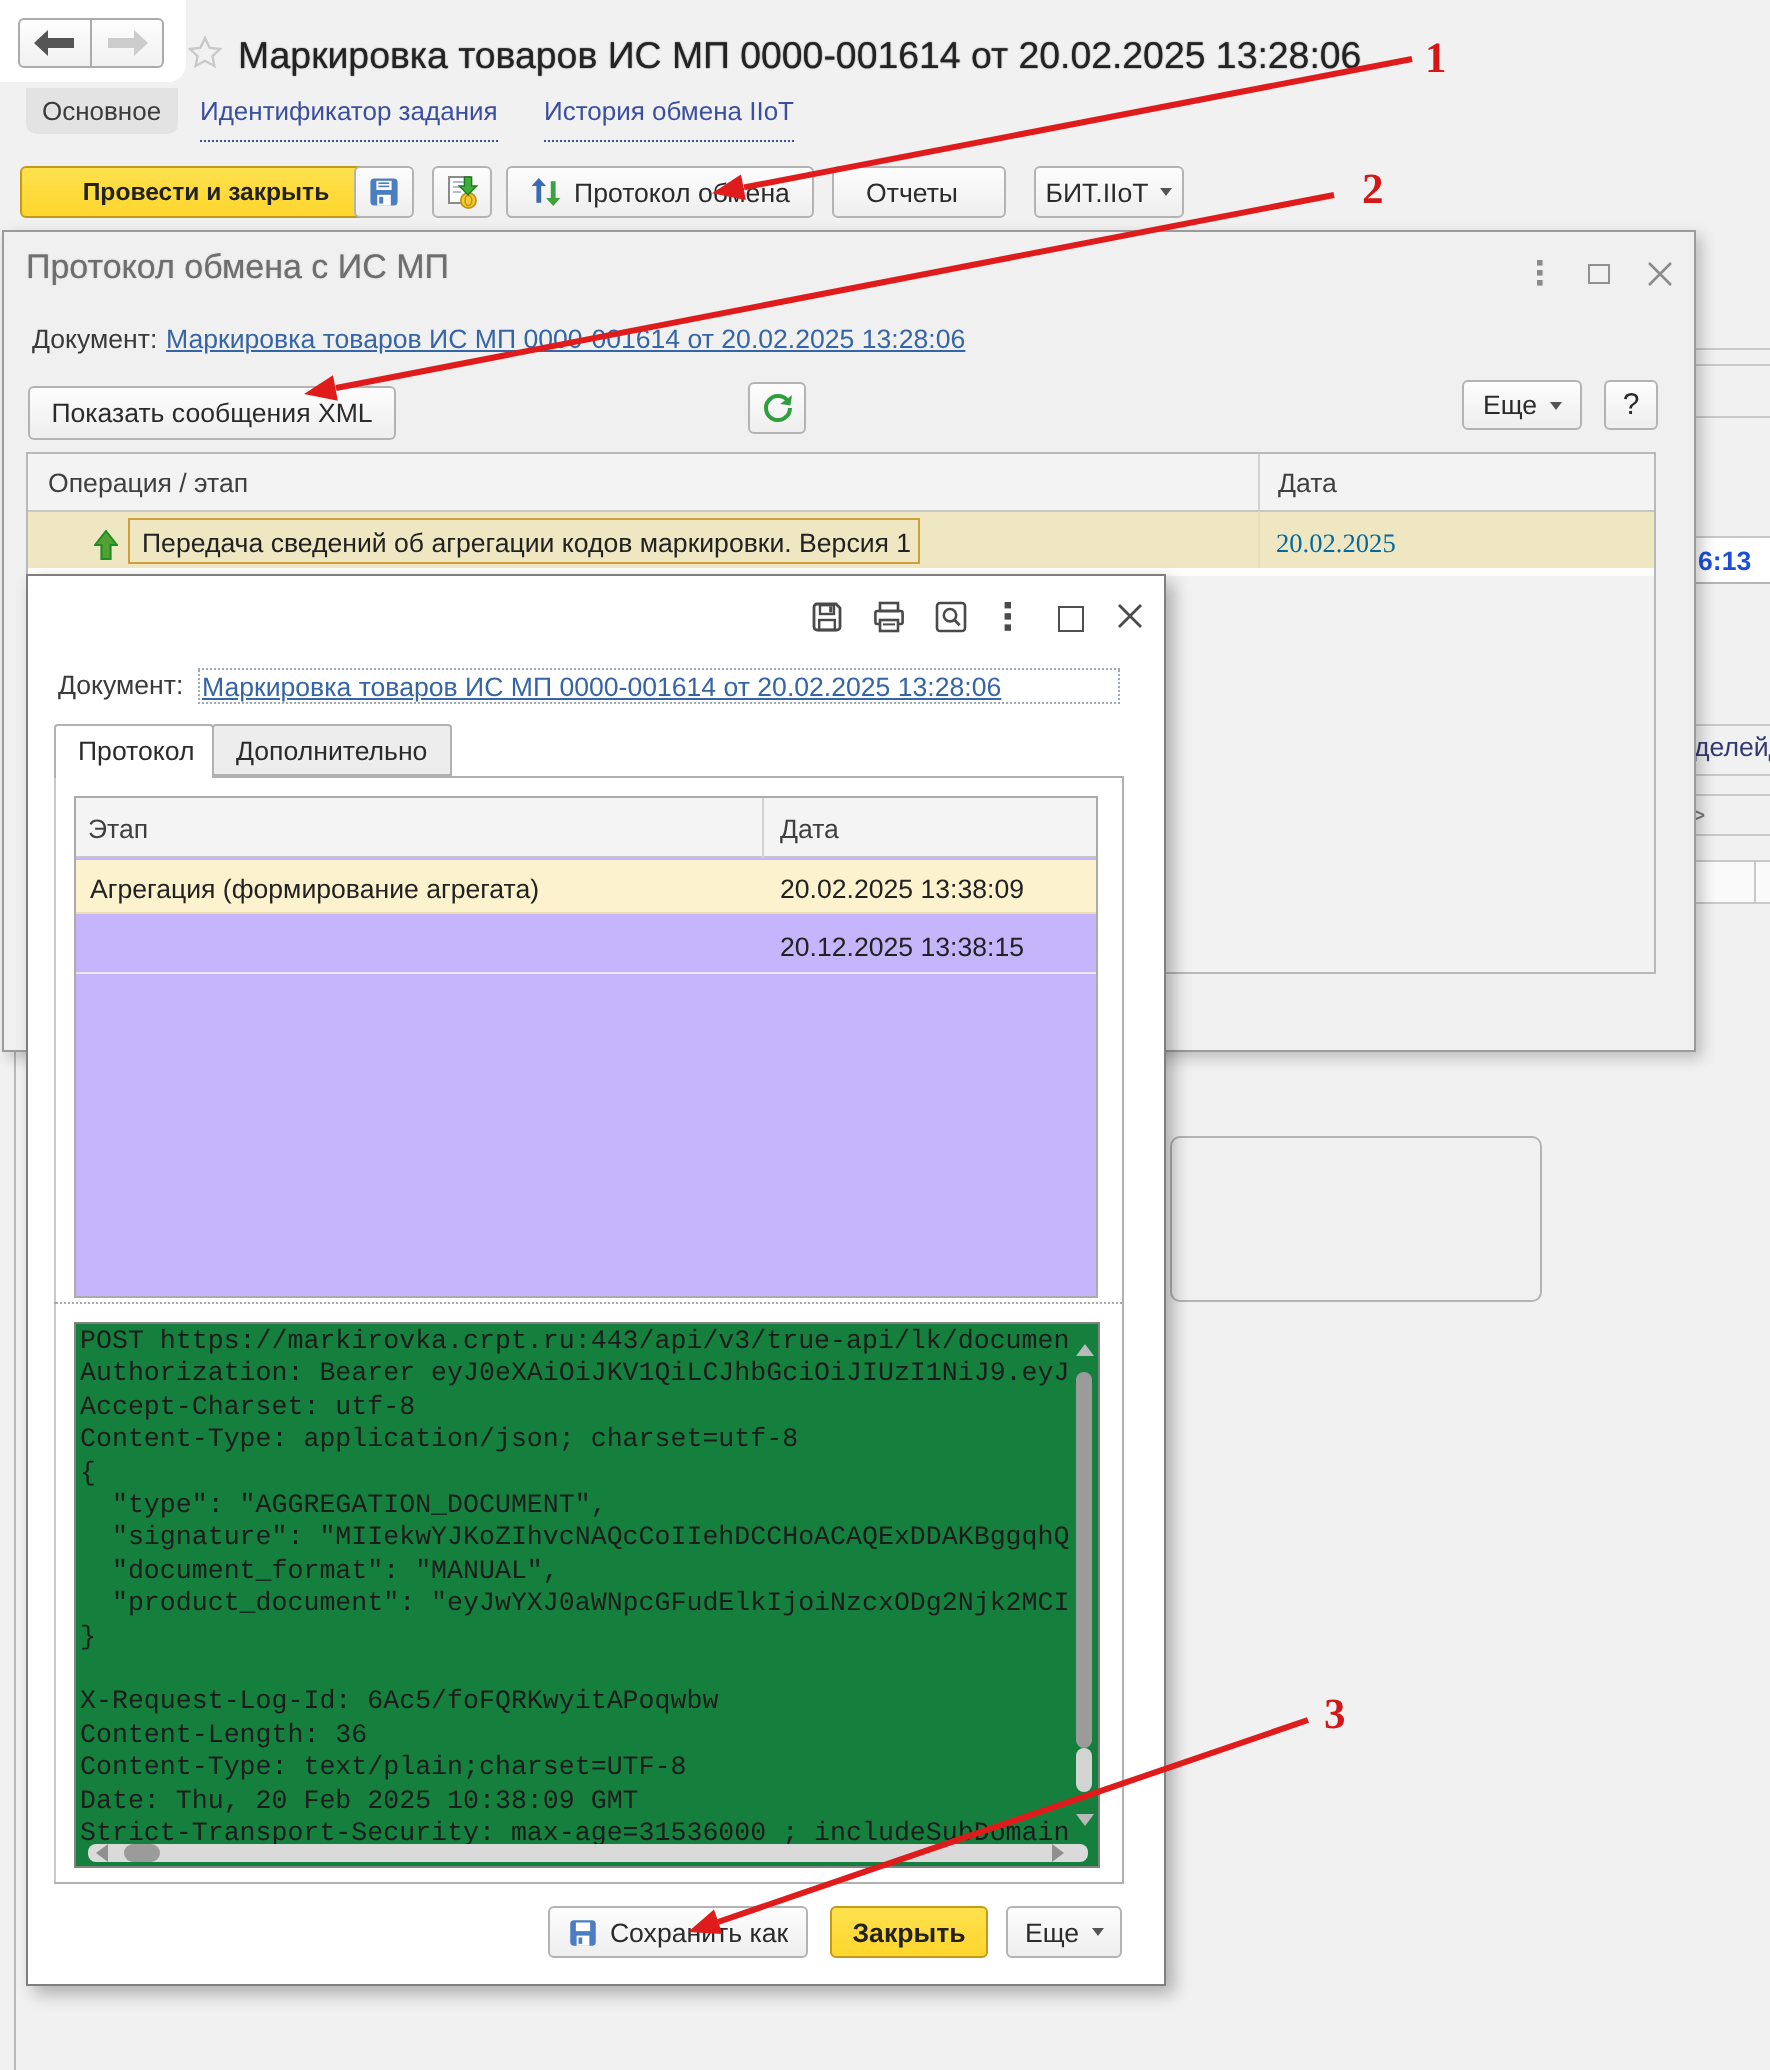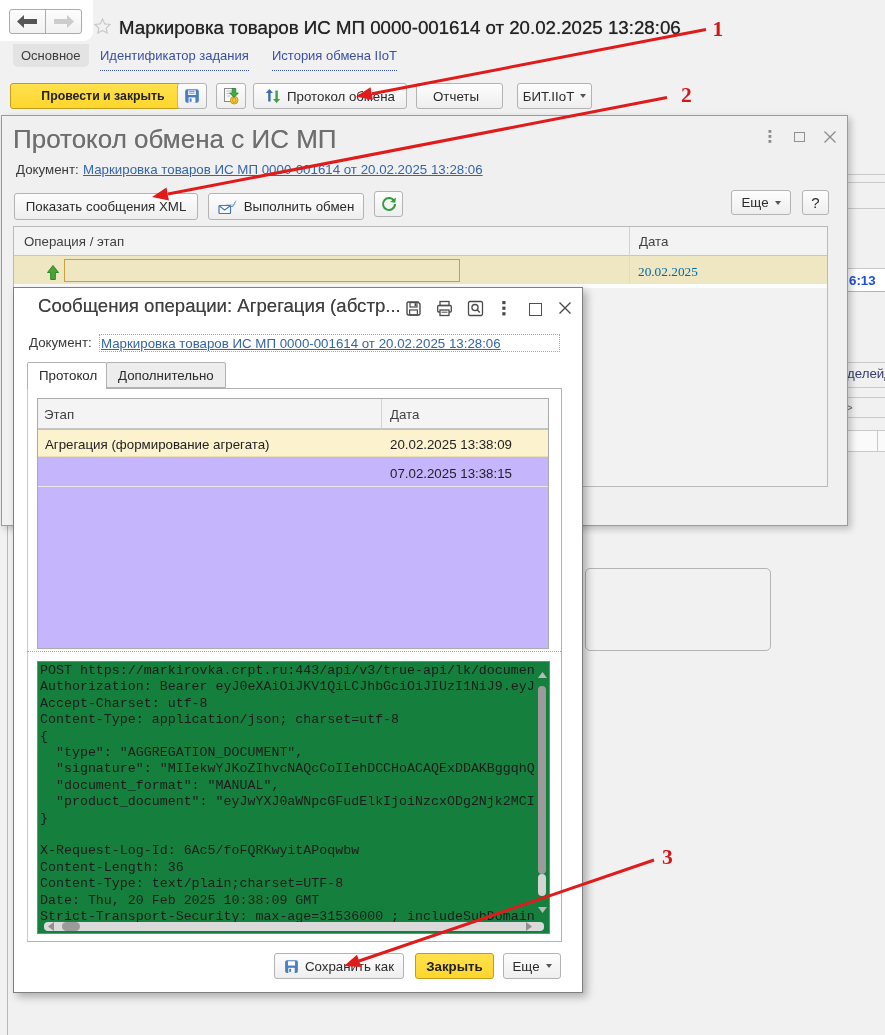--- a/index.html
+++ b/index.html
@@ -96,43 +96,35 @@
   <div class="abs" style="left:840px;top:430px;width:45px;height:22px;background:#fafafa;border-top:1px solid #c9c9c9;border-bottom:1px solid #c9c9c9;box-sizing:border-box;"></div>
   <div class="vline" style="left:877px;top:430px;height:22px;"></div>
   <div class="vline" style="left:7px;top:525px;height:510px;background:#b9b9b9;"></div>
 
   <div class="abs" style="left:585px;top:568px;width:186px;height:83px;box-sizing:border-box;border:1px solid #b4b4b4;border-radius:5px;"></div>
 </div>
 
 <div id="dlg1" class="abs" style="left:1px;top:115px;width:847px;height:411px;background:#f0f0f0;
      box-sizing:border-box;border:1px solid #9b9b9b;box-shadow:3px 3px 7px rgba(0,0,0,0.22);z-index:10;">
 
-  <div class="abs" style="left:11px;top:8px;font-size:26px;color:#6e6e6e;text-shadow:0 0 0.6px rgba(110,110,110,0.7);">Протокол обмена с ИС МП</div>
+  <div class="abs" style="left:11px;top:8px;font-size:17px;color:#6e6e6e;text-shadow:0 0 0.6px rgba(110,110,110,0.7);">Протокол обмена с ИС МП</div>
   <svg class="abs" style="left:766px;top:14px;" width="4" height="13" viewBox="0 0 4 13">
     <rect x="0.5" y="0" width="2.8" height="2.8" fill="#8b8b8b"></rect>
       <rect x="0.5" y="5" width="2.8" height="2.8" fill="#8b8b8b"></rect>
       <rect x="0.5" y="10" width="2.8" height="2.8" fill="#8b8b8b"></rect>
   </svg>
   <div class="abs" style="left:792px;top:16px;width:9px;height:8px;border:1.2px solid #909090;"></div>
   <svg class="abs" style="left:822px;top:15px;" width="12" height="12" viewBox="0 0 12 12">
     <path d="M0.5 0.5 L11.5 11.5 M11.5 0.5 L0.5 11.5" stroke="#8b8b8b" stroke-width="1.3"></path>
   </svg>
 
   <div class="abs" style="left:14px;top:46px;color:#3a3a3a;">Документ:</div>
   <div class="abs link" style="left:81px;top:46px;">Маркировка товаров ИС МП 0000-001614 от 20.02.2025 13:28:06</div>
 
   <div class="btn" style="left:12px;top:77px;width:184px;height:27px;">Показать сообщения XML</div>
-  <div class="btn" style="left:206px;top:77px;width:156px;height:27px;">
-    <svg width="19" height="15" viewBox="0 0 19 15" style="margin-right:7px;">
-      <path d="M8 6 L16 6 L18 1.5" fill="none" stroke="#9fb6d4" stroke-width="1"></path>
-      <path d="M7 7.5 L15 7.5 L17.2 2.8" fill="none" stroke="#7e9cc4" stroke-width="1"></path>
-      <rect x="1" y="6.5" width="11.5" height="8" rx="0.8" fill="#fff" stroke="#3e7ab8" stroke-width="1.2"></rect>
-      <path d="M1.4 7 L6.7 11 L12 7" fill="none" stroke="#3e7ab8" stroke-width="1.1"></path>
-    </svg>
-    Выполнить обмен</div>
   <div class="btn" style="left:372px;top:75px;width:29px;height:26px;">
     <svg width="16" height="16" viewBox="0 0 16 16">
       <path d="M13.3 5.2 A6 6 0 1 0 14 8" fill="none" stroke="#2f9e3f" stroke-width="2"></path>
       <path d="M14.6 1.2 L14.6 6.4 L9.4 6.4 Z" fill="#2f9e3f" transform="rotate(8 12 4)"></path>
     </svg>
   </div>
   <div class="btn" style="left:729px;top:74px;width:60px;height:25px;">Еще<span class="caret"></span></div>
   <div class="btn" style="left:800px;top:74px;width:27px;height:25px;font-size:15px;">?</div>
 
   <div class="abs" style="left:11px;top:110px;width:815px;height:261px;box-sizing:border-box;border:1px solid #b9b9b9;background:#f2f2f2;">
@@ -140,30 +132,30 @@
     <div class="abs" style="left:10px;top:7px;color:#3f3f3f;">Операция / этап</div>
     <div class="abs" style="left:625px;top:7px;color:#3f3f3f;">Дата</div>
     <div class="vline" style="left:615px;top:0;height:29px;background:#d2d2d2;"></div>
 
     <div class="abs" style="left:0;top:29px;width:813px;height:28px;background:#eee7c2;"></div>
     <div class="vline" style="left:615px;top:29px;height:28px;background:#e7ddba;"></div>
     <svg class="abs" style="left:33px;top:38px;" width="12" height="15" viewBox="0 0 12 15">
       <path d="M6 0.5 L11.5 7.5 L8.3 7.5 L8.3 14.5 L3.7 14.5 L3.7 7.5 L0.5 7.5 Z" fill="#53a033" stroke="#1f8c25" stroke-width="1"></path>
     </svg>
     <div class="abs" style="left:50px;top:32px;width:396px;height:23px;box-sizing:border-box;border:1px solid #cf9e3d;"></div>
+    <div class="abs" style="left:57px;top:37px;color:#222;">Передача сведений об агрегации кодов маркировки. Версия 1</div>
     <div class="abs" style="left:624px;top:37px;color:#0369a1;font-family:Liberation Serif, serif;">20.02.2025</div>
 
     <div class="abs" style="left:0;top:57px;width:813px;height:4px;background:#fdfdfd;"></div>
   </div>
 </div>
 
 <div id="dlg2" class="abs" style="left:13px;top:287px;width:570px;height:706px;background:#fff;
      box-sizing:border-box;border:1px solid #7f7f7f;box-shadow:4px 4px 8px rgba(0,0,0,0.28);z-index:20;">
 
-  <div class="abs" style="left:24px;top:6.5px;width:366px;overflow:hidden;white-space:nowrap;font-size:18.6px;color:#3f3f3f;text-shadow:0 0 0.6px rgba(63,63,63,0.7);">Сообщения операции: Агрегация (абстр...</div>
   <svg class="abs" style="left:391px;top:12px;" width="17" height="17" viewBox="0 0 17 17">
     <path d="M2 3.5 A1.5 1.5 0 0 1 3.5 2 L13 2 L15 4 L15 13.5 A1.5 1.5 0 0 1 13.5 15 L3.5 15 A1.5 1.5 0 0 1 2 13.5 Z" fill="none" stroke="#4a4a4a" stroke-width="1.4"></path>
     <rect x="5" y="2.6" width="7" height="4.4" fill="none" stroke="#4a4a4a" stroke-width="1.2"></rect>
     <rect x="4.6" y="10" width="7.8" height="5" fill="none" stroke="#4a4a4a" stroke-width="1.2"></rect>
     <rect x="9.6" y="3.2" width="1.6" height="3" fill="#4a4a4a"></rect>
   </svg>
   <svg class="abs" style="left:422px;top:12px;" width="17" height="17" viewBox="0 0 17 17">
     <rect x="4" y="1.5" width="9" height="4" fill="none" stroke="#4a4a4a" stroke-width="1.3"></rect>
     <rect x="1.7" y="5.5" width="13.6" height="6.5" rx="1" fill="none" stroke="#4a4a4a" stroke-width="1.3"></rect>
     <rect x="4" y="10" width="9" height="5.5" fill="#fff" stroke="#4a4a4a" stroke-width="1.3"></rect>
@@ -199,21 +191,21 @@
   <div class="hline" style="left:13px;top:653px;width:534px;background:#b1b1b1;"></div>
 
   <div class="abs" style="left:23px;top:110px;width:512px;height:251px;box-sizing:border-box;border:1px solid #ababab;background:#c4b5fd;">
     <div class="abs" style="left:0;top:0;width:510px;height:30px;background:#f4f4f4;border-bottom:1px solid #c6c6c6;box-sizing:border-box;"></div>
     <div class="abs" style="left:6px;top:8px;color:#3f3f3f;">Этап</div>
     <div class="abs" style="left:352px;top:8px;color:#3f3f3f;">Дата</div>
     <div class="vline" style="left:343px;top:0;height:30px;background:#d2d2d2;"></div>
     <div class="abs" style="left:0;top:31px;width:510px;height:27px;background:#fcf2ce;border-bottom:1px solid #eadfb2;box-sizing:border-box;"></div>
     <div class="abs" style="left:7px;top:38px;color:#222;">Агрегация (формирование агрегата)</div>
     <div class="abs" style="left:352px;top:38px;color:#222;">20.02.2025 13:38:09</div>
-    <div class="abs" style="left:352px;top:67px;color:#222;">07.02.2025 13:38:15</div>
+    <div class="abs" style="left:352px;top:67px;color:#222;">20.12.2025 13:38:15</div>
     <div class="hline" style="left:0;top:87px;width:510px;background:#e9e9e9;"></div>
   </div>
 
   <div class="abs" style="left:13px;top:363px;width:534px;height:0;border-top:1px dotted #a9a9a9;"></div>
 
   <div class="abs" style="left:23px;top:373px;width:513px;height:273px;box-sizing:border-box;border:1px solid #838383;background:#15803d;overflow:hidden;">
     <pre style="margin:0;position:absolute;left:2px;top:1px;font-family:'Liberation Mono',monospace;
          font-size:13.3px;line-height:16.4px;color:#1c1c1c;">POST https://markirovka.crpt.ru:443/api/v3/true-api/lk/documen
 Authorization: Bearer eyJ0eXAiOiJKV1QiLCJhbGciOiJIUzI1NiJ9.eyJ
 Accept-Charset: utf-8

